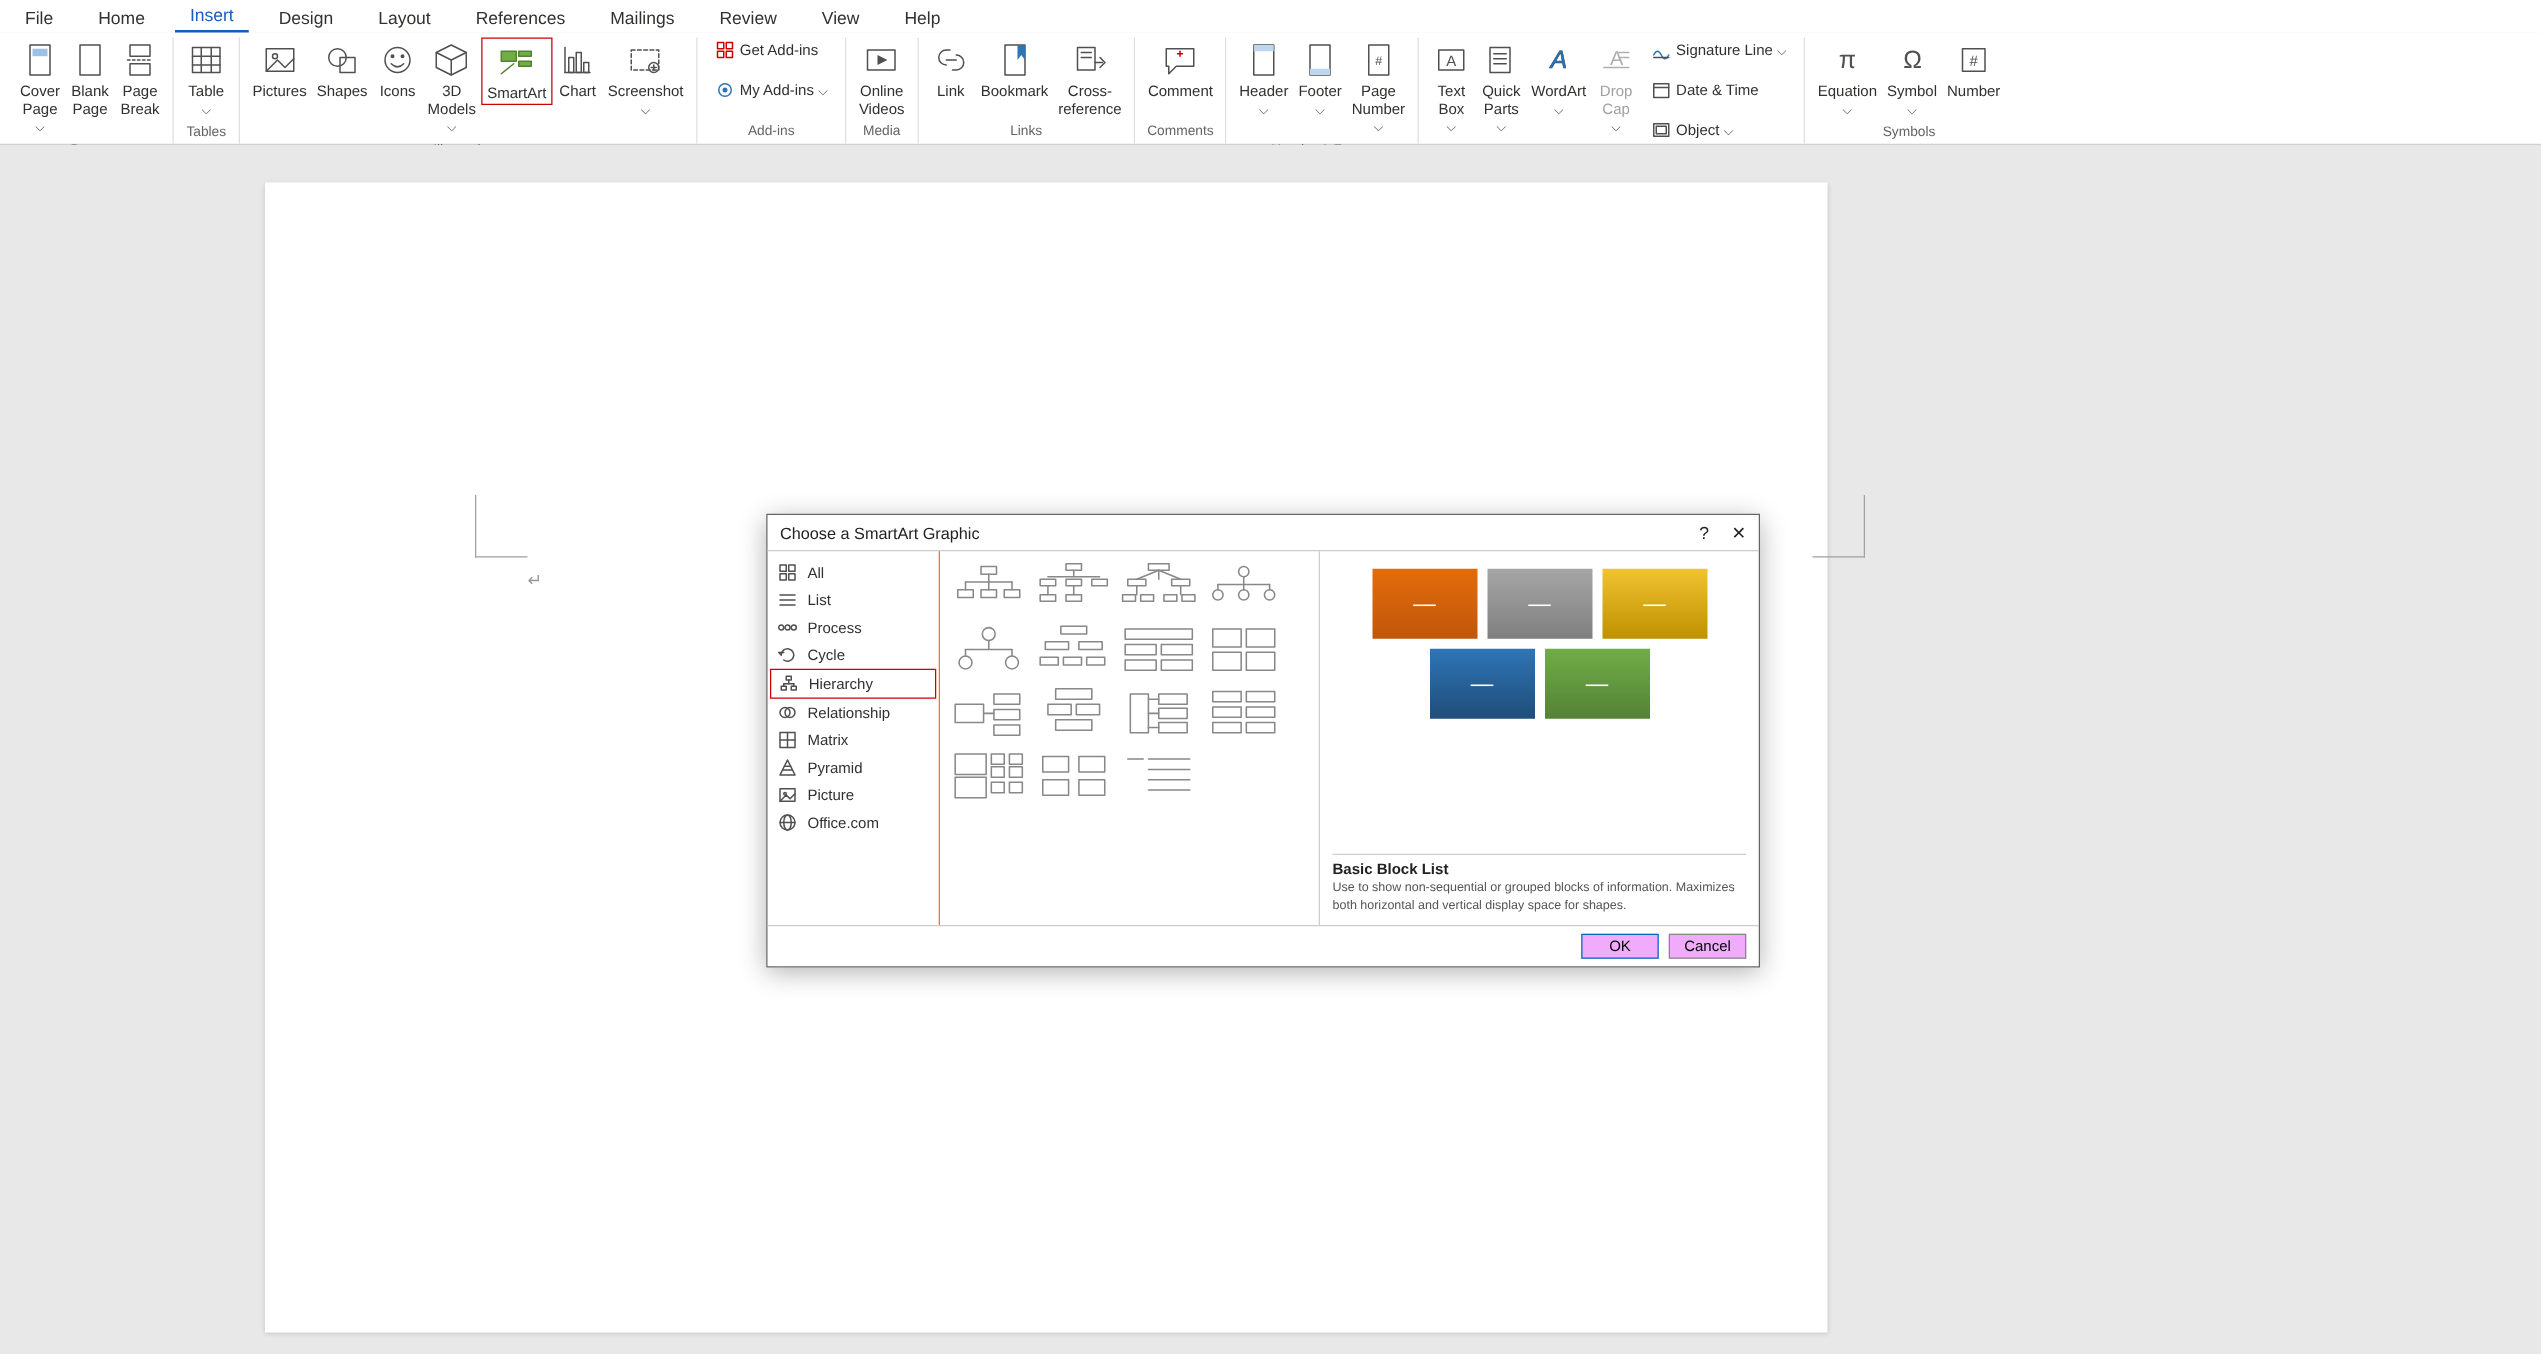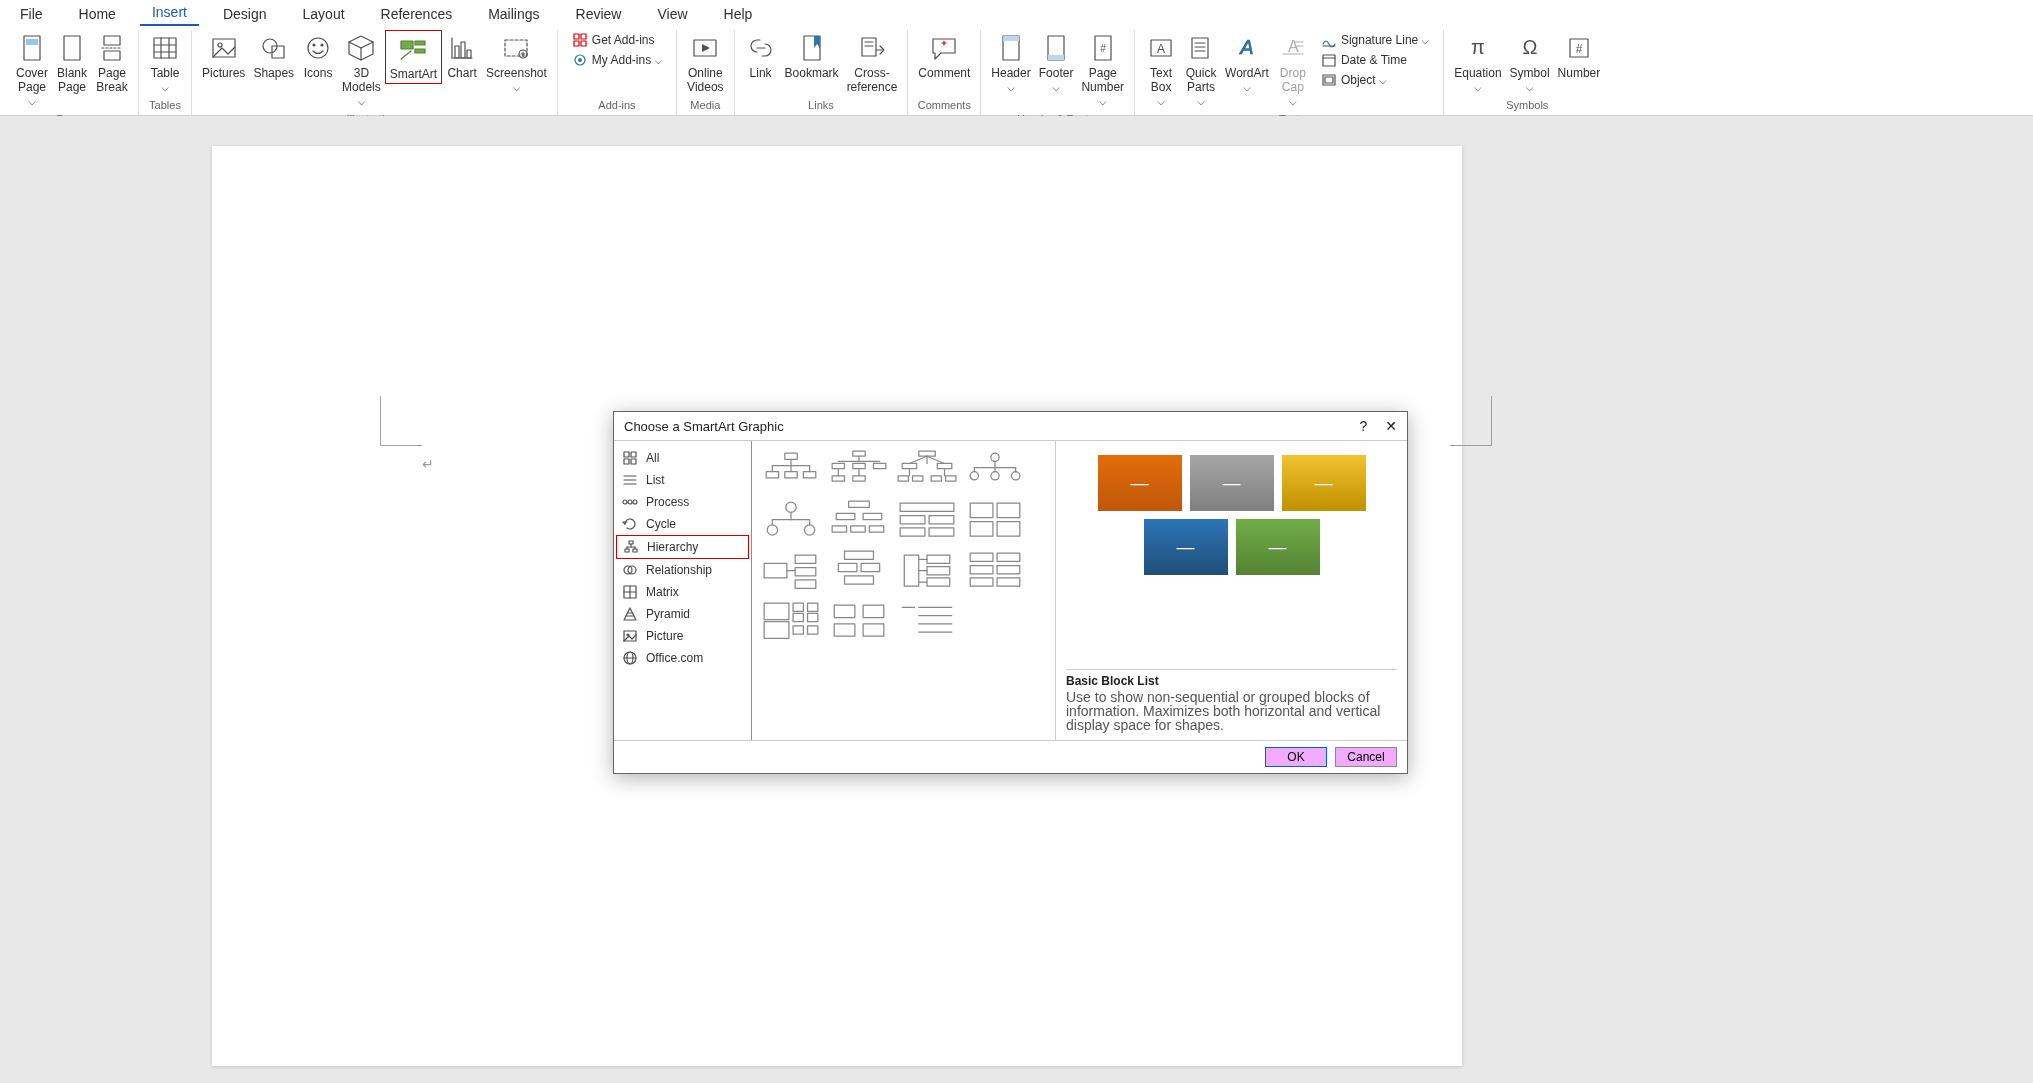--- a/index.html
+++ b/index.html
@@ -14,21 +14,21 @@
 .ribbon { background: #fff; height: 90px; display: flex; padding: 4px 6px 0 6px; border-bottom: 1px solid #d0d0d0; }
 .group { display: flex; flex-direction: column; align-items: center; padding: 0 6px; border-right: 1px solid #e1dfdd; }
 .group-row { display: flex; flex: 1; align-items: flex-start; }
 .group-label { font-size: 11px; color: #646464; padding: 2px 0 4px 0; }
 .rbtn { display: flex; flex-direction: column; align-items: center; justify-content: flex-start; padding: 2px 4px; font-size: 12px; color: #323130; text-align: center; line-height: 14px; cursor: pointer; min-width: 36px; }
 .rbtn .ico { width: 32px; height: 32px; margin-bottom: 2px; display: flex; align-items: center; justify-content: center; }
 .rbtn .drop::after, .smdrop::after { content: "⌵"; font-size: 10px; color: #555; }
 .rbtn.highlight { border: 1px solid #c00; }
 .smbtn { display: flex; align-items: center; font-size: 12px; color: #323130; padding: 2px 4px; cursor: pointer; }
 .smbtn .ico-sm { width: 16px; height: 16px; margin-right: 4px; }
-.vcol { display: flex; flex-direction: column; justify-content: center; gap: 0; padding: 0 4px; }
+.vcol { display: flex; flex-direction: column; justify-content: center; gap: 12px; padding: 0 4px; }
 svg { stroke: #505050; stroke-width: 1.2; fill: none; stroke-linejoin: round; stroke-linecap: round; }
 
 
 .doc-area { position: relative; width: 100%; height: calc(100% - 116px); background: #e8e8e8; }
 .page { position: absolute; left: 212px; top: 30px; width: 1250px; height: 920px; background: #fff; box-shadow: 0 1px 4px rgba(0,0,0,.15); }
 .cursor-mark { position: absolute; left: 422px; top: 340px; font-size: 14px; color: #999; }
 .corner-tl { position: absolute; left: 380px; top: 280px; width: 42px; height: 50px; border-left: 1px solid #a0a0a0; border-bottom: 1px solid #a0a0a0; }
 .corner-tr { position: absolute; left: 1450px; top: 280px; width: 42px; height: 50px; border-right: 1px solid #a0a0a0; border-bottom: 1px solid #a0a0a0; }
 
 
@@ -41,21 +41,21 @@
 .cat-item { display: flex; align-items: center; gap: 8px; padding: 3px 6px; font-size: 12px; color: #323130; cursor: pointer; }
 .cat-item.highlight { border: 1px solid #c00; }
 .cat-item .ci { width: 16px; height: 16px; display: flex; }
 .dlg-grid { width: 304px; padding: 8px; display: flex; flex-wrap: wrap; gap: 6px; align-content: flex-start; border-right: 1px solid #ccc; }
 .thumb { width: 62px; height: 44px; display: flex; align-items: center; justify-content: center; cursor: pointer; }
 .thumb svg { stroke: #888; }
 .dlg-prev { flex: 1; padding: 8px 10px; display: flex; flex-direction: column; }
 .prev-img { flex: 1; display: flex; flex-wrap: wrap; gap: 8px; align-content: flex-start; justify-content: center; padding: 6px 0; }
 .prev-block { width: 84px; height: 56px; display: flex; align-items: center; justify-content: center; color: #fff; font-size: 18px; }
 .prev-title { font-size: 12px; font-weight: 600; color: #222; padding: 4px 0 2px 0; border-top: 1px solid #ccc; }
-.prev-desc { font-size: 14px; color: #555; line-height: 14px; }
+.prev-desc { font-size: 10px; color: #555; line-height: 14px; }
 .dlg-foot { display: flex; justify-content: flex-end; gap: 8px; padding: 6px 10px; }
 .dlg-btn { min-width: 62px; padding: 2px 8px; font-size: 12px; background: #f0abfc; border: 1px solid #888; cursor: pointer; text-align: center; }
 .dlg-btn.primary { border: 1px solid #0067c0; }
 </style>
 </head>
 <body>
 
 <div class="tabs">
   <div class="tab">File</div>
   <div class="tab">Home</div>

